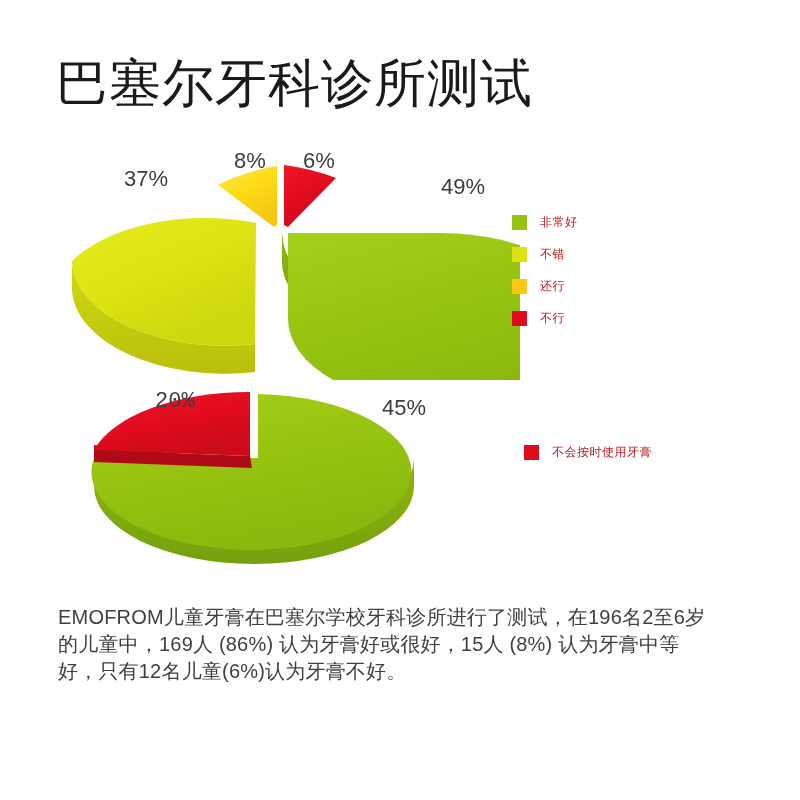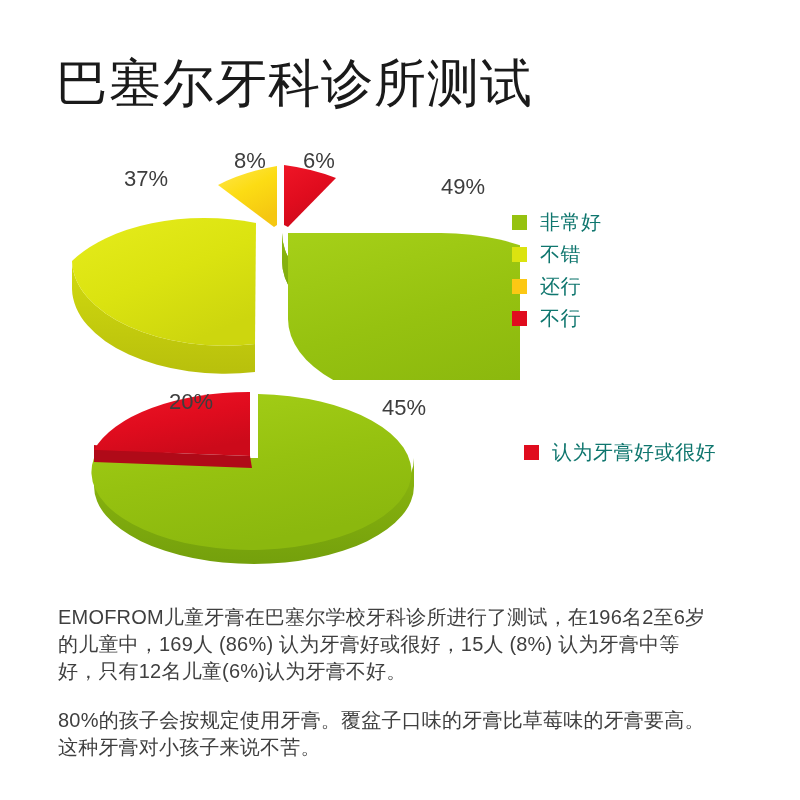--- a/index.html
+++ b/index.html
@@ -60,22 +60,22 @@
   #legend1 .legend-row { margin-bottom: 8px; }
   #legend2 .legend-row { margin-bottom: 36px; }
 
   .legend-swatch {
     width: 15px;
     height: 15px;
     flex: 0 0 15px;
     margin-right: 13px;
   }
   .legend-label {
-    font-size: 20px;
-    color: #0f766e;
+    font-size: 12px;
+    color: #b91c1c;
     letter-spacing: 0.5px;
     white-space: nowrap;
   }
 
   
   .body-copy {
     position: absolute;
     left: 58px;
     top: 604px;
     width: 648px;
@@ -227,28 +227,27 @@
 
       <path d="M 14 78 A 160 78 0 0 0 334 78 L 334 106 A 160 78 0 0 1 14 106 Z" fill="url(#g2side)"></path>
 
       <path d="M 178 14 L 178 78 L 14 78 A 160 78 0 1 0 178 14 Z" fill="url(#g2top)"></path>
 
       <path d="M 170 12 A 160 78 0 0 0 14 70 L 170 76 Z" fill="url(#r2top)"></path>
       <path d="M 14 70 L 14 82 L 172 88 L 170 76 Z" fill="#b00a18"></path>
     </svg>
 
     <div class="slice-label" style="left:302px; top:15px;">45%</div>
-    <div class="slice-label" style="left:89px; top:9px;">20%</div>
+    <div class="slice-label" style="left:75px; top:9px;font-family:Liberation Mono, monospace;">20%</div>
   </div>
 
   <div class="legend" id="legend2">
     <div class="legend-row">
       <span class="legend-swatch" style="background:#e00c1e"></span>
-      <span class="legend-label">认为牙膏好或很好</span>
+      <span class="legend-label">不会按时使用牙膏</span>
     </div>
   </div>
 
   <div class="body-copy">
     <p>EMOFROM儿童牙膏在巴塞尔学校牙科诊所进行了测试，在196名2至6岁的儿童中，169人 (86%) 认为牙膏好或很好，15人 (8%) 认为牙膏中等好，只有12名儿童(6%)认为牙膏不好。</p>
-    <p>80%的孩子会按规定使用牙膏。覆盆子口味的牙膏比草莓味的牙膏要高。这种牙膏对小孩子来说不苦。</p>
   </div>
 
 </div>
 
 </body></html>

